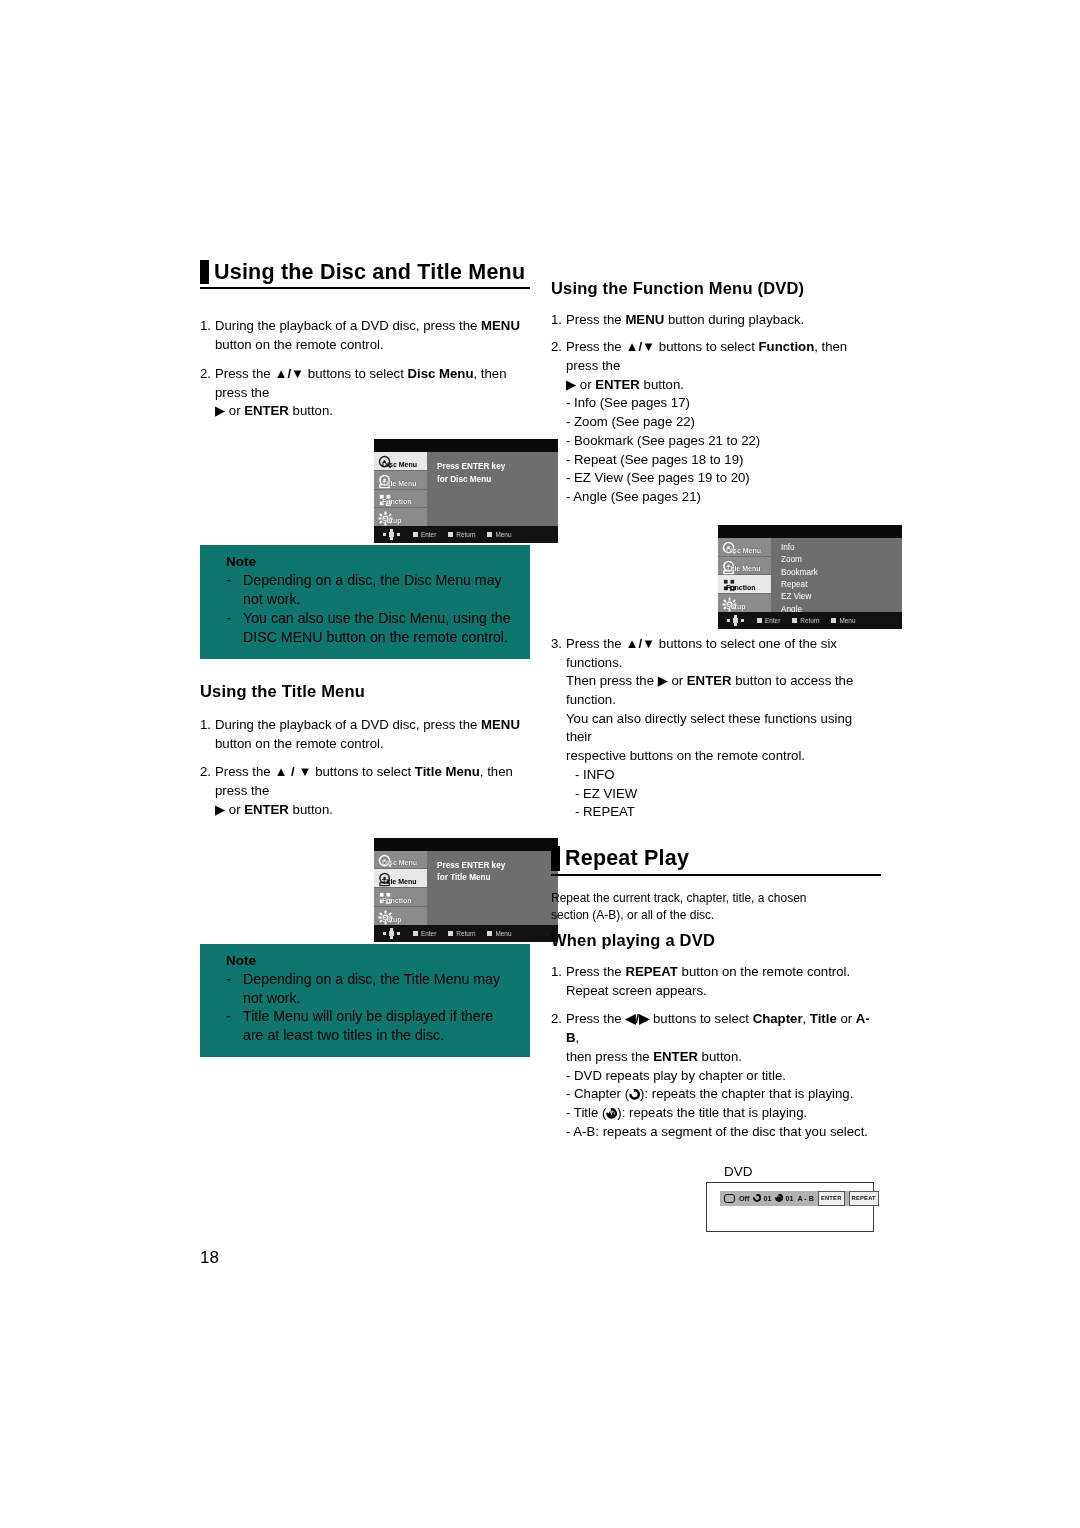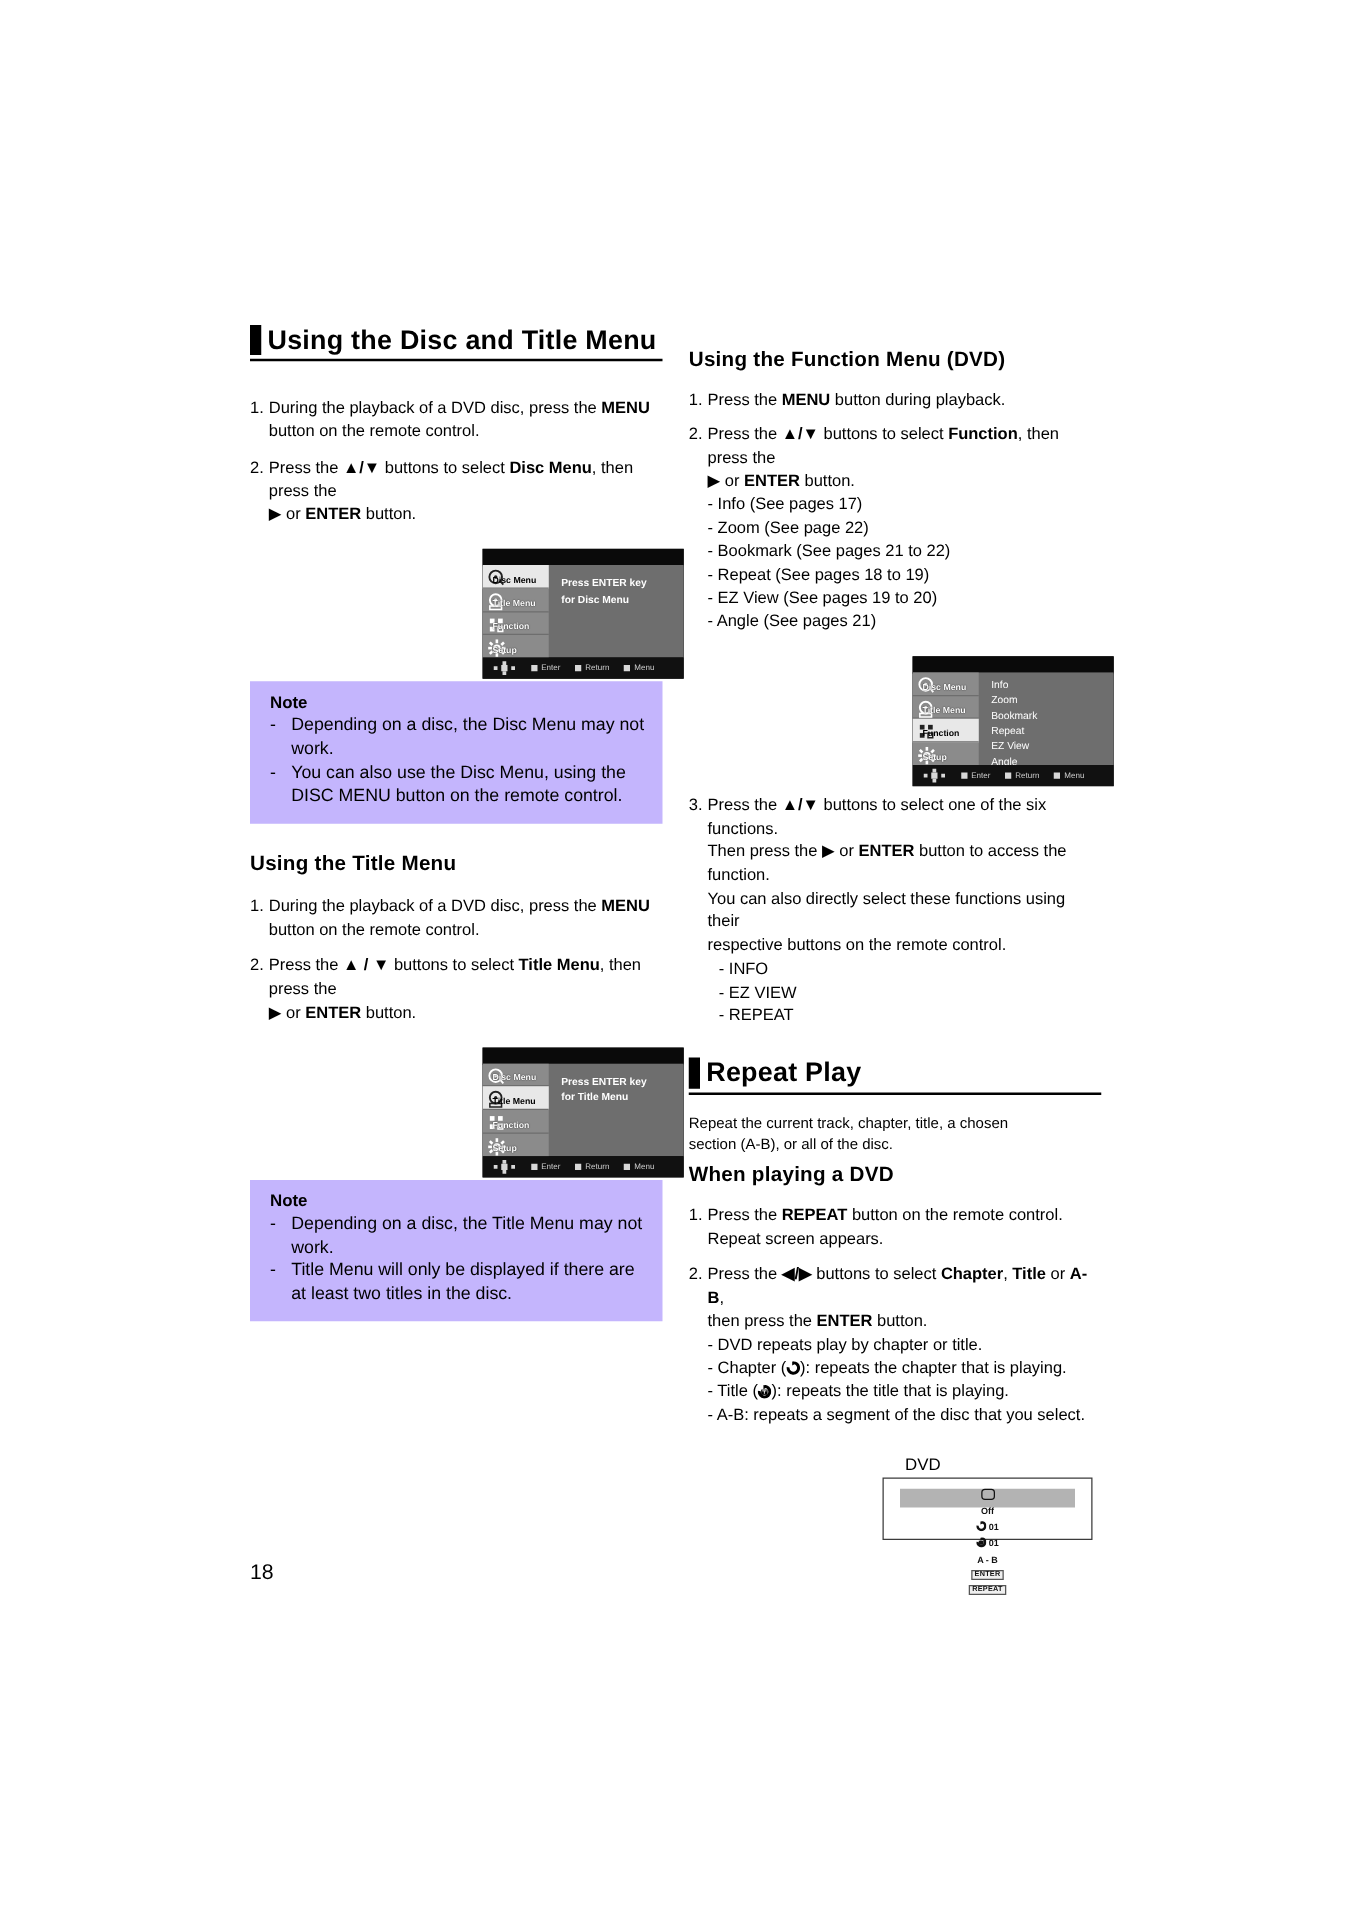--- a/index.html
+++ b/index.html
@@ -86,47 +86,46 @@
   b { font-weight: bold; }
   .gap6  { height: 6px; }
   .gap8  { height: 8px; }
   .gap10 { height: 10px; }
   .gap12 { height: 12px; }
   .gap14 { height: 14px; }
   .gap22 { height: 22px; }
 
   
   .note {
-    background: #c4b5fd;
-    padding: 9px 14px 12px 16px;
+    background: #0f766e;
+    padding: 9px 14px 12px 26px;
     box-sizing: border-box;
   }
   .note-title {
     font-size: 13.5px;
     font-weight: bold;
     margin: 0 0 2px 0;
   }
   .note-item {
     display: flex;
     font-size: 14.2px;
     line-height: 1.33;
   }
   .note-item .dash { width: 17px; flex: 0 0 17px; }
   .note-item .txt { flex: 1 1 auto; }
 
   
   .osd {
-    width: 161px;
+    width: 184px;
     height: 104px;
     background: #000;
     position: relative;
     box-sizing: border-box;
     overflow: hidden;
     font-family: "Liberation Sans", sans-serif;
-    margin-left: 12px;
   }
   .osd-top {
     position: absolute;
     left: 0; top: 0; right: 0;
     height: 13px;
     background: #0a0a0a;
     border-bottom: 1px solid #2a2a2a;
   }
   .osd-body {
     position: absolute;
@@ -236,25 +235,23 @@
     border: 1.4px solid #3b3b3b;
     box-sizing: border-box;
     padding: 8px 0 0 0;
   }
   .repeat-bar {
     margin: 0 auto;
     width: 140px;
     height: 15px;
     background: #b3b3b3;
     display: flex;
-    align-items: center;
     padding: 0 4px;
     box-sizing: border-box;
     gap: 4px;
-    flex-direction: column;
   }
   .repeat-bar .seg {
     font-size: 7.2px;
     color: #111;
     font-weight: bold;
     white-space: nowrap;
     display: flex;
     align-items: center;
     gap: 2px;
   }

